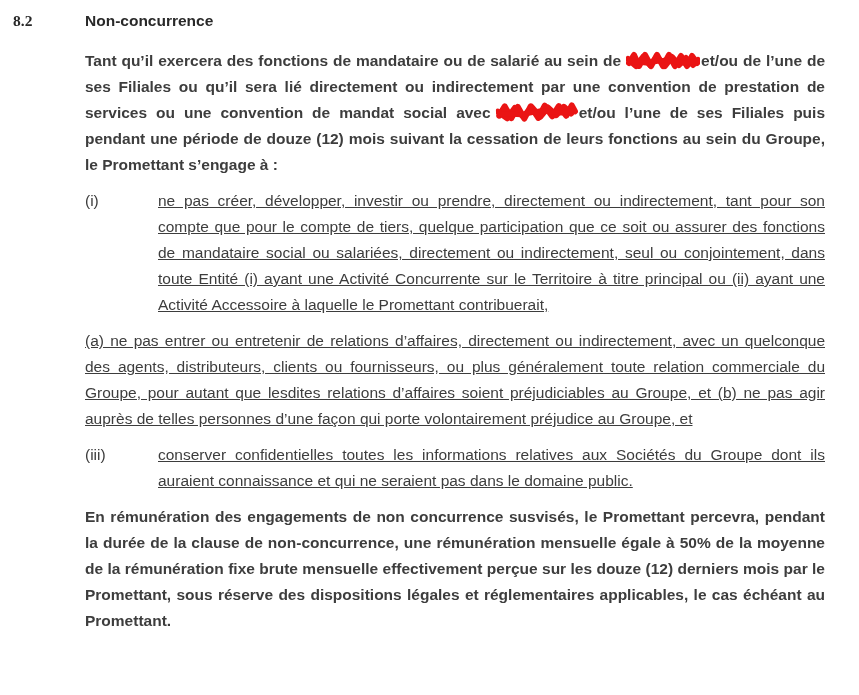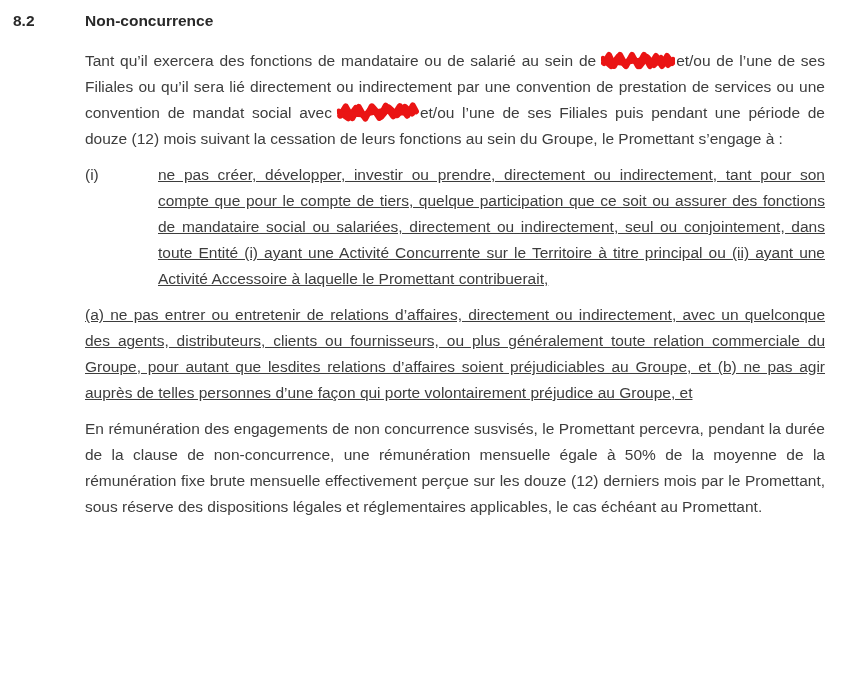--- a/index.html
+++ b/index.html
@@ -22,26 +22,27 @@
     height: 695px;
     padding: 8px 34px 0 13px;
   }
   .heading-row {
     display: flex;
     align-items: baseline;
     font-weight: 700;
     color: #292929;
     line-height: 26px;
   }
-  .section-number { width: 72px; flex: none; }
+  .section-number { width: 72px; flex: none; font-family: Liberation Serif, serif; }
   .section-title { flex: 1; }
   .content { margin-left: 72px; }
   .para {
     margin: 14px 0 10px 0;
     text-align: justify;
+    font-weight: bold;
   }
   .para.closing { margin-top: 0; margin-bottom: 0; }
   .list-item {
     display: flex;
     margin: 0 0 10px 0;
   }
   .list-marker { width: 73px; flex: none; text-align: left; }
   .list-text { flex: 1; text-align: justify; text-decoration: underline; }
   .redaction {
     display: inline-block;
@@ -81,17 +82,21 @@
 
     <div class="list-item">
       <span class="list-marker">(i)</span>
       <span class="list-text">ne pas créer, développer, investir ou prendre, directement ou indirectement, tant pour son compte que pour le compte de tiers, quelque participation que ce soit ou assurer des fonctions de mandataire social ou salariées, directement ou indirectement, seul ou conjointement, dans toute Entité (i) ayant une Activité Concurrente sur le Territoire à titre principal ou (ii) ayant une Activité Accessoire à laquelle le Promettant contribuerait,</span>
     </div>
 
     <div class="list-item">
       <span class="list-text">(a) ne pas entrer ou entretenir de relations d’affaires, directement ou indirectement, avec un quelconque des agents, distributeurs, clients ou fournisseurs, ou plus généralement toute relation commerciale du Groupe, pour autant que lesdites relations d’affaires soient préjudiciables au Groupe, et (b) ne pas agir auprès de telles personnes d’une façon qui porte volontairement préjudice au Groupe, et</span>
     </div>
 
+    <div class="list-item">
+      <span class="list-marker">(iii)</span>
+      <span class="list-text">conserver confidentielles toutes les informations relatives aux Sociétés du Groupe dont ils auraient connaissance et qui ne seraient pas dans le domaine public.</span>
+    </div>
 
     <p class="para closing">En rémunération des engagements de non concurrence susvisés, le Promettant percevra, pendant la durée de la clause de non-concurrence, une rémunération mensuelle égale à 50% de la moyenne de la rémunération fixe brute mensuelle effectivement perçue sur les douze (12) derniers mois par le Promettant, sous réserve des dispositions légales et réglementaires applicables, le cas échéant au Promettant.</p>
 
   </div>
 </div>
 
 </body></html>

